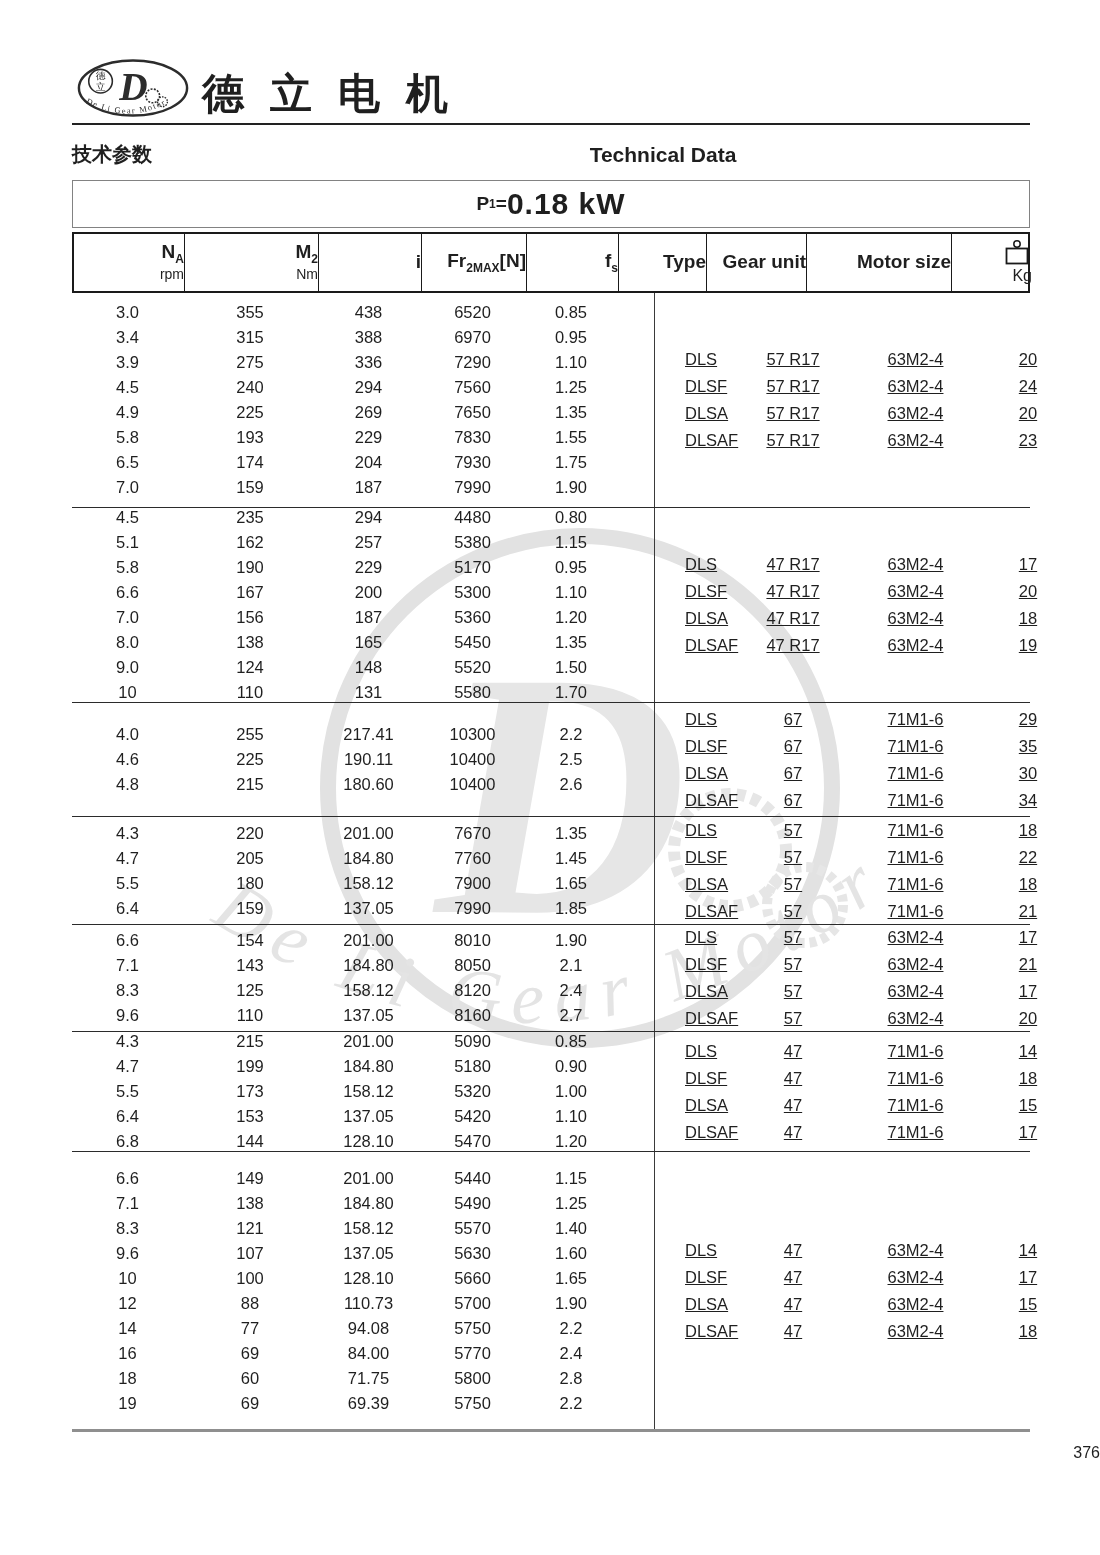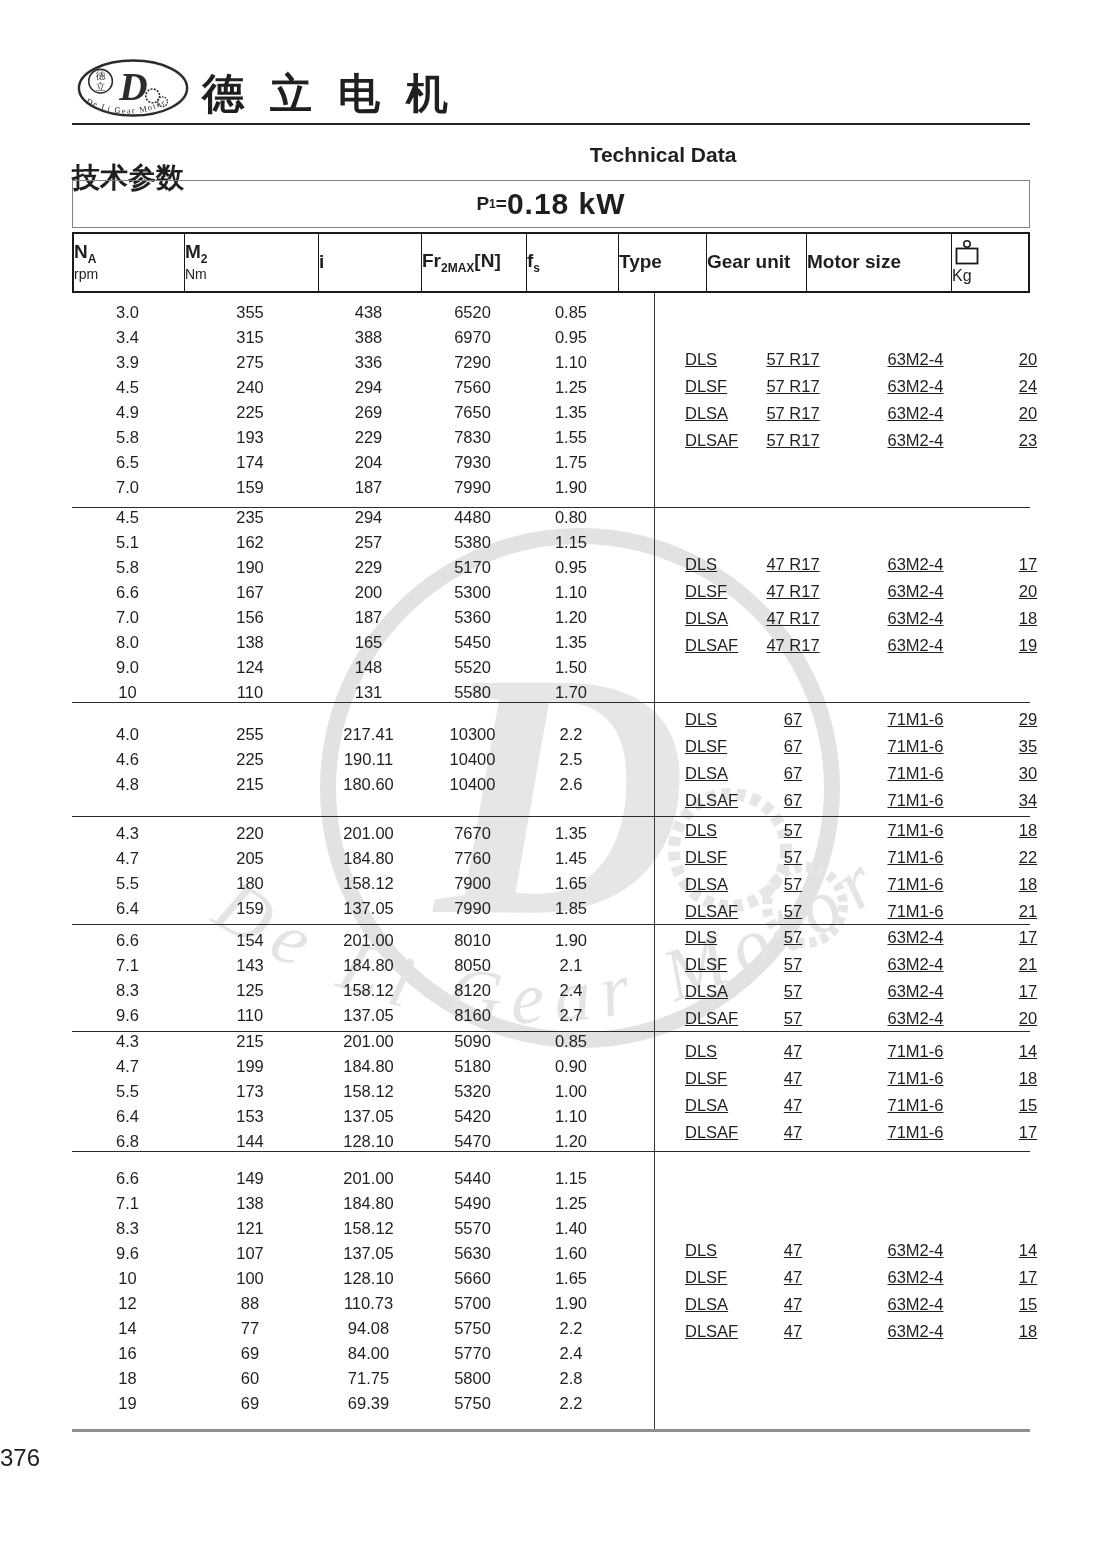--- a/index.html
+++ b/index.html
@@ -13,21 +13,21 @@
   }
   
   .logo-svg{position:absolute;left:74px;top:56px;width:118px;height:70px;}
   .brand-name{
     position:absolute;left:202px;top:66px;
     font-size:42px;font-weight:bold;letter-spacing:26px;
     font-family:Liberation Serif, serif;
     white-space:nowrap;
   }
   .top-rule{position:absolute;left:72px;top:123px;width:958px;height:2px;background:#222;}
-  .title-cjk{position:absolute;left:72px;top:159px;font-size:28px;font-weight:bold;}
+  .title-cjk{position:absolute;left:72px;top:141px;font-size:20px;font-weight:bold;}
   .title-en{position:absolute;left:655px;top:143px;transform:translateX(-50%);font-size:21px;font-weight:bold;white-space:nowrap;margin-left:8px;}
   
   .power-box{
     position:absolute;left:72px;top:180px;width:958px;height:48px;
     border:1px solid #828282;box-sizing:border-box;
     display:flex;align-items:center;justify-content:center;
   }
   .power-box .pfx{font-size:19px;font-weight:bold;}
   .power-box sub{font-size:12px;font-weight:bold;}
   .power-box .eq{font-size:19px;font-weight:bold;}
@@ -37,21 +37,21 @@
   
   .tbl{position:absolute;left:72px;top:232px;width:958px;z-index:1;}
   .thead{
     display:grid;
     grid-template-columns:111px 134px 103px 105px 92px 88px 100px 145px 80px;
     border:2px solid #1a1a1a;box-sizing:border-box;
     height:61px;
   }
   .th{
     border-right:1.5px solid #1a1a1a;
-    display:flex;flex-direction:column;align-items:flex-start;justify-content:center;
+    display:flex;flex-direction:column;align-items:flex-end;justify-content:center;
     text-align:center;line-height:1.1;
   }
   .th:last-child{border-right:none;}
   .th-main{font-size:19px;font-weight:bold;}
   .th-main sub{font-size:12px;}
   .th-unit{font-size:14px;margin-top:1px;}
   .kg-label{font-size:16px;margin-top:1px;}
   
   .section{
     display:flex;align-items:stretch;
@@ -74,21 +74,21 @@
   .drow{
     display:grid;grid-template-columns:111px 134px 103px 105px 92px;
     height:25px;line-height:25px;font-size:16.5px;text-align:center;
   }
   .mrow{
     display:grid;grid-template-columns:88px 100px 145px 80px;
     height:27px;line-height:27px;font-size:16.5px;text-align:center;text-decoration:underline;
   }
   .mrow .mcell:first-child{text-align:left;padding-left:30px;}
   
-  .page-number{position:absolute;left:0;top:1444px;width:1100px;text-align:left;font-size:24px;}
+  .page-number{position:absolute;left:0;top:1444px;width:1100px;text-align:right;font-size:16px;}
 </style>
 </head>
 <body>
 
 <div class="page">
 
   <svg class="watermark" viewBox="0 0 880 560" aria-hidden="true">
     <circle cx="440" cy="268" r="252" fill="none" stroke="#e2e2e2" stroke-width="16"></circle>
     <text x="295" y="392" font-size="350" font-style="italic" font-weight="bold" font-family="Liberation Serif, DejaVu Serif, serif" fill="#e6e6e6">D</text>
     <circle cx="590" cy="330" r="56" fill="none" stroke="#e6e6e6" stroke-width="12" stroke-dasharray="9 6"></circle>

